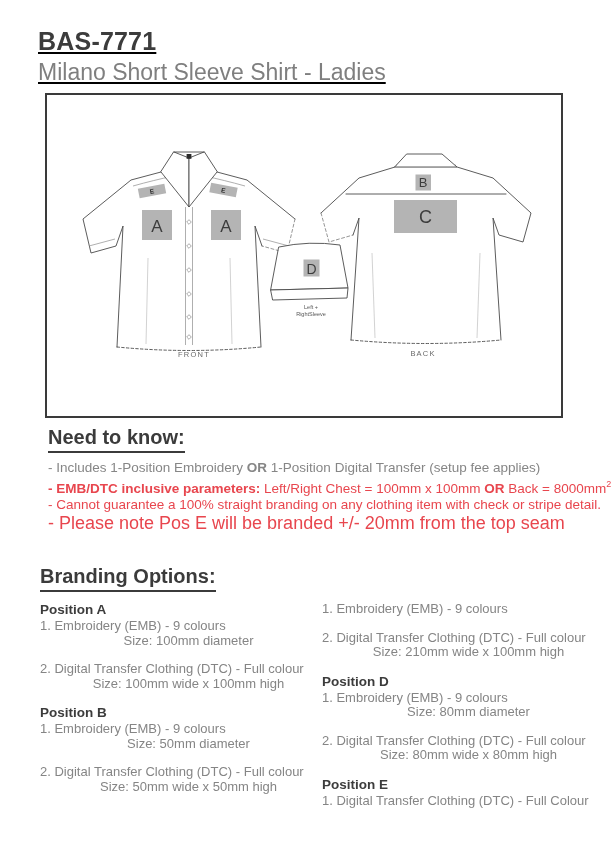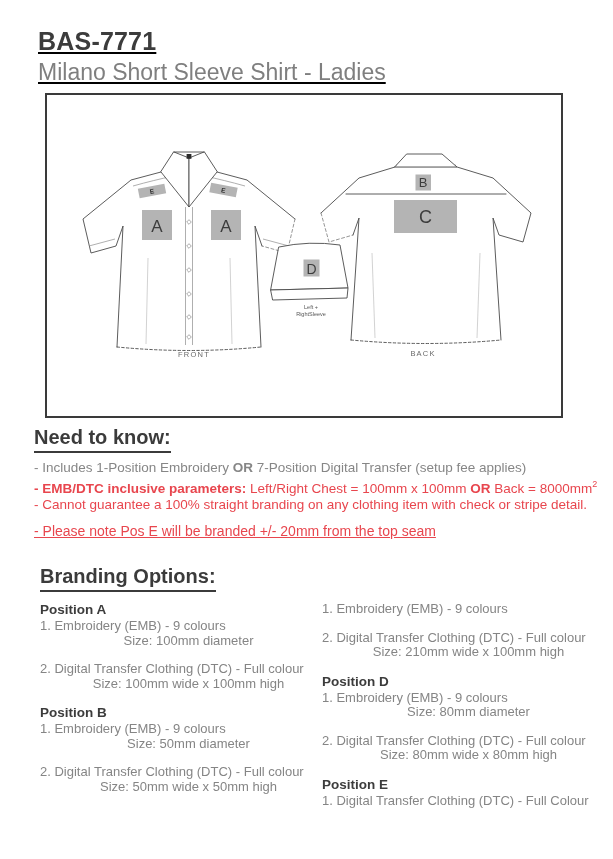--- a/index.html
+++ b/index.html
@@ -27,26 +27,26 @@
   .letter-lg{font-size:17px;text-anchor:middle;}
   .letter-b{font-size:13px;text-anchor:middle;}
   .letter-c{font-size:18px;text-anchor:middle;}
   .letter-d{font-size:14px;text-anchor:middle;}
   .eletter{font-size:6.5px;text-anchor:middle;font-weight:bold;fill:#2e2e2e;}
   .viewlabel{font-size:7.5px;letter-spacing:1.2px;fill:#6a6a6a;text-anchor:middle;}
   .sleevenote{font-size:5.5px;fill:#555;text-anchor:middle;}
   .thickbase{fill:none;stroke:#9b9b9b;stroke-width:2.6;}
 
   
-  .need-to-know{position:absolute;left:34px;top:426px;width:545px;}
+  .need-to-know{position:absolute;left:48px;top:426px;width:545px;}
   .section-heading{display:inline-block;font-size:20px;font-weight:bold;color:#3b3b3b;border-bottom:2px solid #3b3b3b;padding-bottom:2px;}
   .ntk-lines{margin-top:7px;}
   .ntk-line{font-size:13.5px;color:#868686;line-height:16px;white-space:nowrap;}
   .ntk-red{color:#e8464e;}
-  .ntk-small{font-size:14px;margin-top:10px;text-decoration:underline;}
+  .ntk-small{font-size:18px;margin-top:2px;}
   .ntk-line b{font-weight:bold;}
   .ntk-line sup{font-size:9px;}
 
   
   .branding{position:absolute;left:40px;top:541px;width:560px;margin-top:24px;}
   .cols{display:flex;margin-top:10px;}
   .col-left{width:282px;flex:0 0 282px;}
   .col-right{flex:1;}
   .pos-block{margin-bottom:14px;}
   .pos-title{font-size:13.5px;font-weight:bold;color:#3c3c3c;margin-bottom:2px;line-height:15px;}
@@ -133,21 +133,21 @@
       <text class="letter-d" x="264.5" y="178.5">D</text>
       <text class="sleevenote" x="264" y="214">Left +</text>
       <text class="sleevenote" x="264" y="221">RightSleeve</text>
     </g>
   </svg>
 </div>
 
 <div class="need-to-know">
   <div class="section-heading">Need to know:</div>
   <div class="ntk-lines">
-    <div class="ntk-line"><span>- Includes 1-Position Embroidery </span><b>OR</b><span> 7-Position Digital Transfer (setup fee applies)</span></div>
+    <div class="ntk-line"><span>- Includes 1-Position Embroidery </span><b>OR</b><span> 1-Position Digital Transfer (setup fee applies)</span></div>
     <div class="ntk-line ntk-red"><b>- EMB/DTC inclusive parameters:</b><span> Left/Right Chest = 100mm x 100mm </span><b>OR</b><span> Back = 8000mm</span><sup>2</sup></div>
     <div class="ntk-line ntk-red">- Cannot guarantee a 100% straight branding on any clothing item with check or stripe detail.</div>
     <div class="ntk-line ntk-red ntk-small">- Please note Pos E will be branded +/- 20mm from the top seam</div>
   </div>
 </div>
 
 <div class="branding">
   <div class="section-heading">Branding Options:</div>
   <div class="cols">
 

